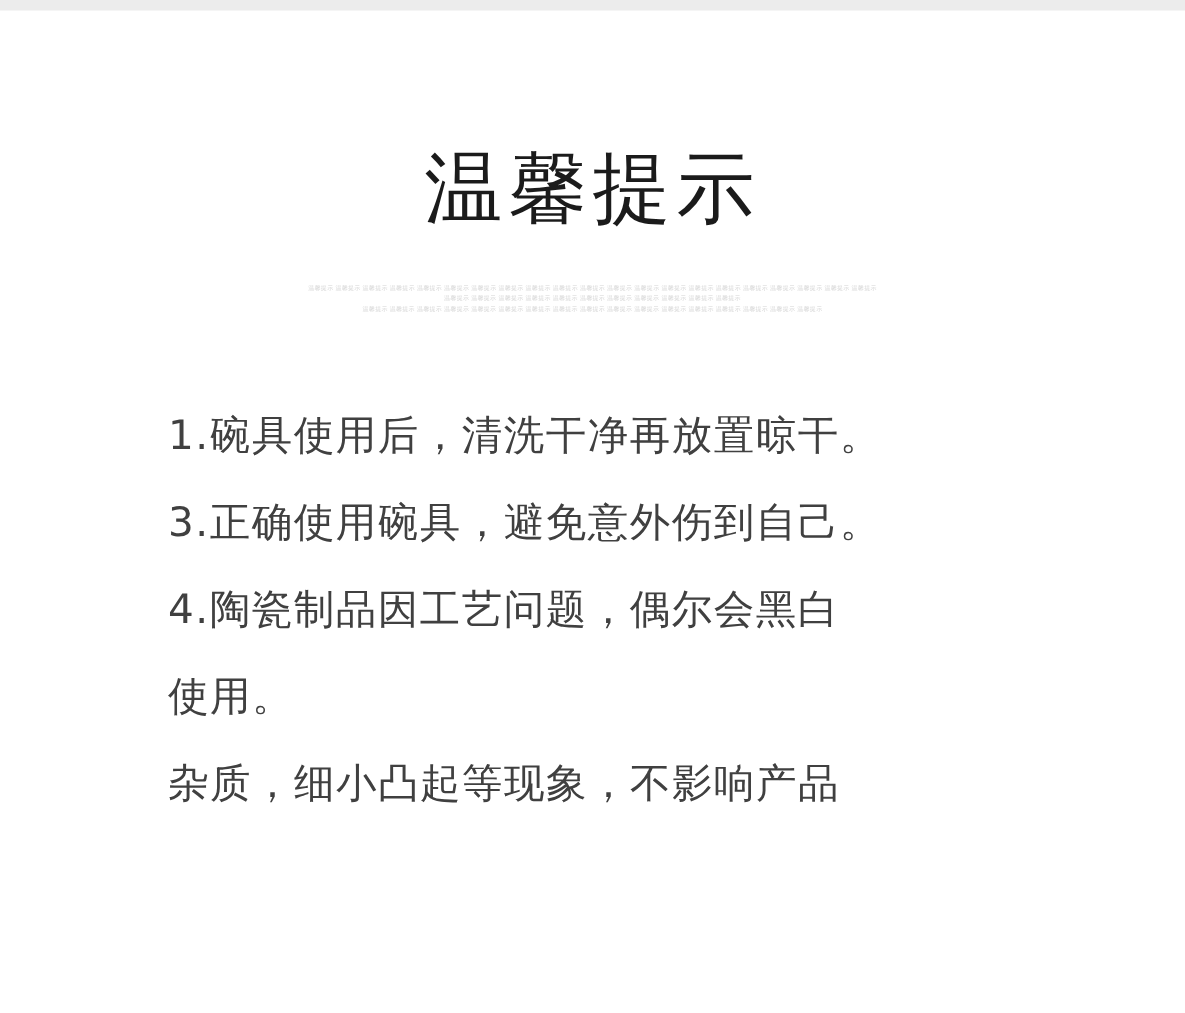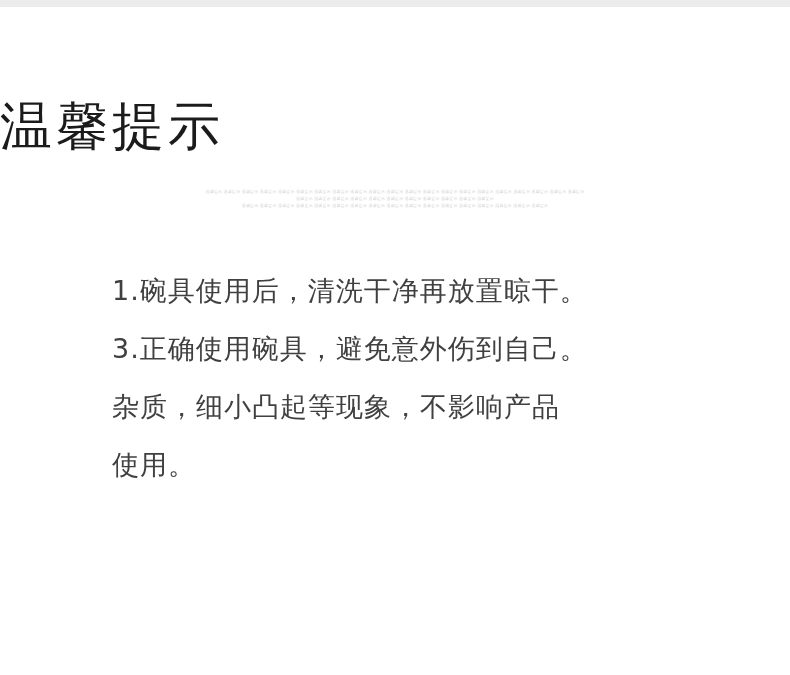--- a/index.html
+++ b/index.html
@@ -27,21 +27,21 @@
     top: 0;
     width: 790px;
     height: 7px;
     background: #ececec;
   }
   .title {
     position: absolute;
     left: 0;
     top: 95px;
     width: 790px;
-    text-align: left;
+    text-align: center;
     font-size: 52px;
     line-height: 62px;
     letter-spacing: 4px;
     color: #1b1b1b;
     font-weight: 400;
     font-family: "DejaVu Sans", "Liberation Sans", sans-serif;
   }
   
   .divider-band {
     position: absolute;
@@ -92,17 +92,18 @@
 
   <div class="divider-band">
     <div class="divider-line">温馨提示 温馨提示 温馨提示 温馨提示 温馨提示 温馨提示 温馨提示 温馨提示 温馨提示 温馨提示 温馨提示 温馨提示 温馨提示 温馨提示 温馨提示 温馨提示 温馨提示 温馨提示 温馨提示 温馨提示 温馨提示</div>
     <div class="divider-line short">温馨提示 温馨提示 温馨提示 温馨提示 温馨提示 温馨提示 温馨提示 温馨提示 温馨提示 温馨提示 温馨提示</div>
     <div class="divider-line">温馨提示 温馨提示 温馨提示 温馨提示 温馨提示 温馨提示 温馨提示 温馨提示 温馨提示 温馨提示 温馨提示 温馨提示 温馨提示 温馨提示 温馨提示 温馨提示 温馨提示</div>
   </div>
 
   <div class="list">
     <div class="list-item">1.碗具使用后，清洗干净再放置晾干。</div>
     <div class="list-item">3.正确使用碗具，避免意外伤到自己。</div>
+    <div class="list-item">4.陶瓷制品因工艺问题，偶尔会黑白</div>
+    <div class="list-item">使用。</div>
     <div class="list-item">杂质，细小凸起等现象，不影响产品</div>
-    <div class="list-item">使用。</div>
   </div>
 
 </div>
 
 </body></html>

